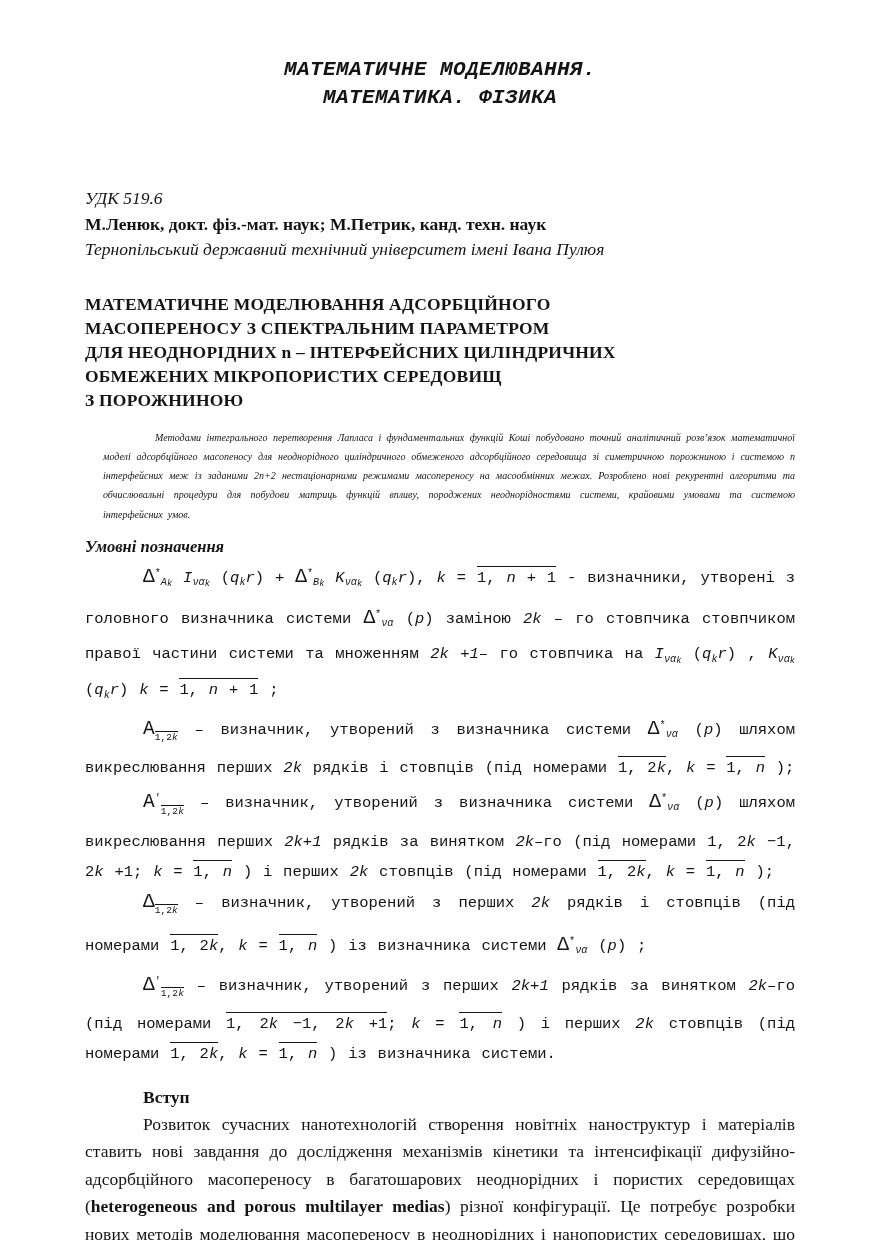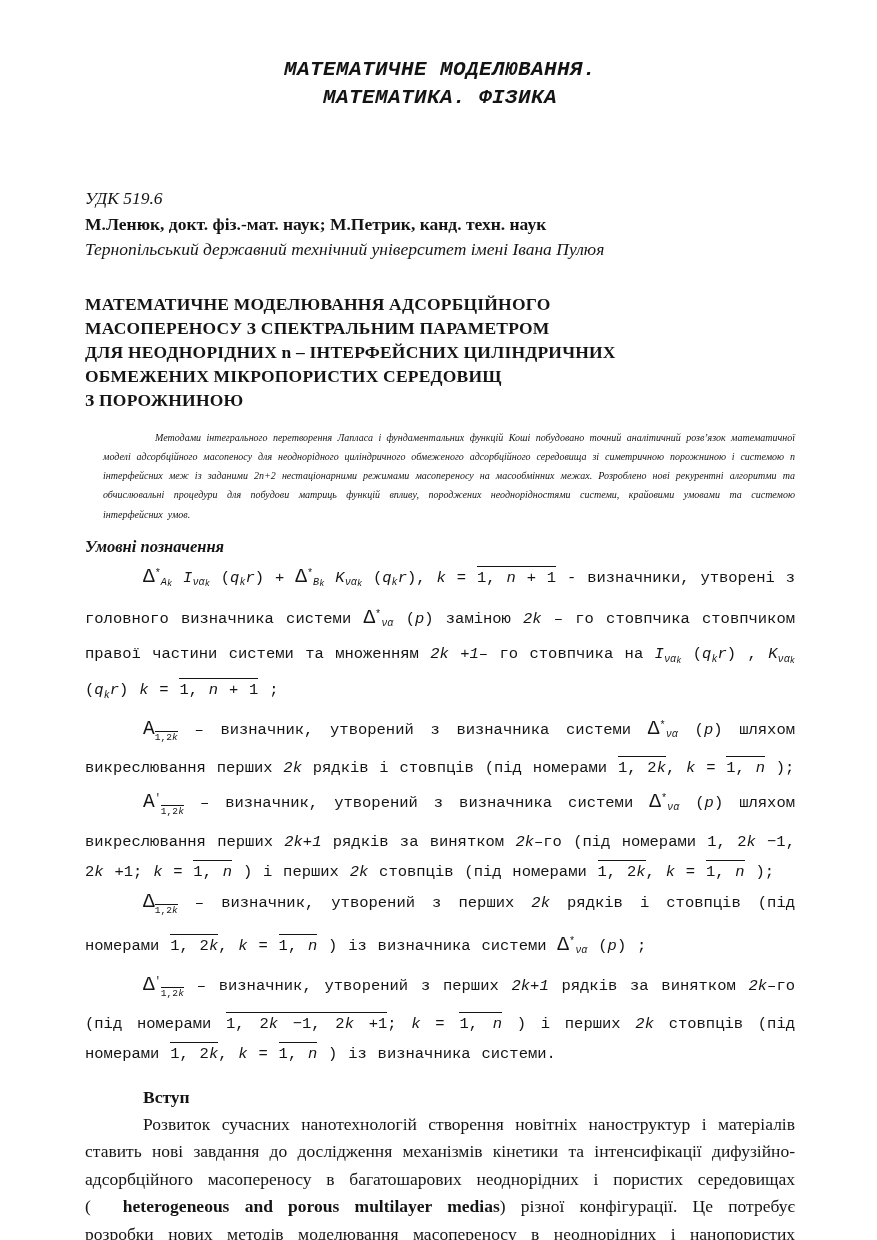--- a/index.html
+++ b/index.html
@@ -44,21 +44,21 @@
   .intro-head{
     margin-top:16px;font-weight:bold;font-size:17.5px;line-height:24px;
     margin-left:58px;
   }
   .intro{
     font-size:17.5px;line-height:27.4px;text-align:justify;
     text-indent:58px;margin:2px 0 0 0;word-spacing:2px;
   }
   
   .r-i{font-style:italic;}
-  .r-b{font-weight:bold;margin-left:32px;}
+  .r-b{font-weight:bold;}
   .r-big{font-size:126%;}
   .r-sup{font-size:66%;vertical-align:.55em;letter-spacing:0;}
   .r-sub{font-size:66%;vertical-align:-.35em;}
   .r-ssub{font-size:56%;vertical-align:-.55em;}
   .r-ov{border-top:1.4px solid #141414;padding-top:2px;}
   .r-subov{font-size:62%;vertical-align:-.7em;border-top:1.2px solid #141414;padding-top:0;}
 </style>
 </head>
 <body>
 

